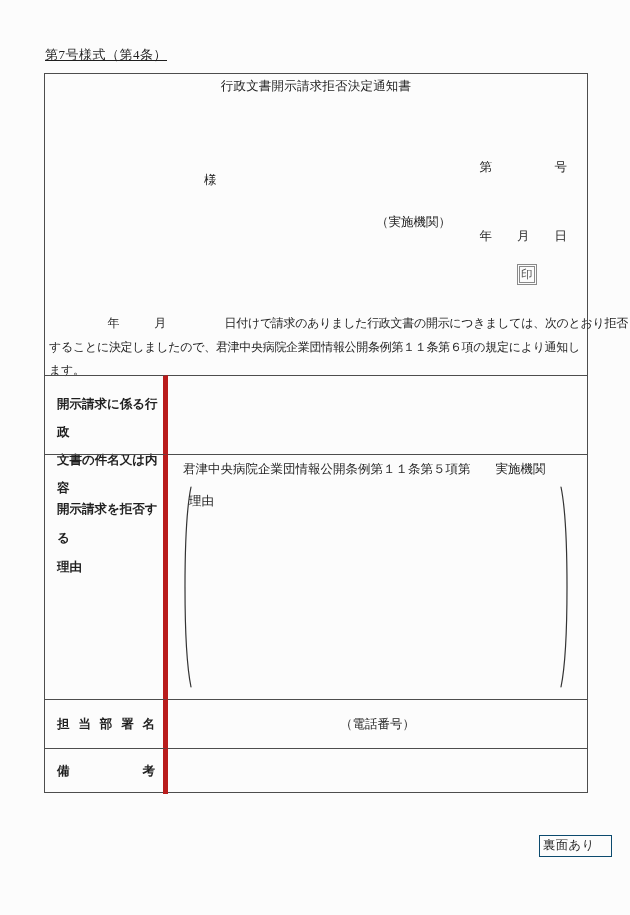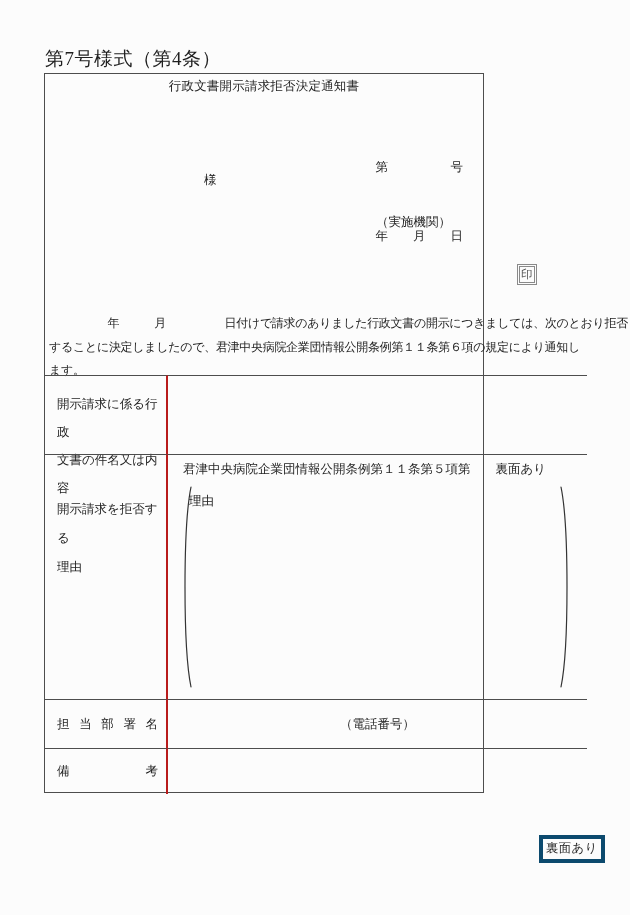--- a/index.html
+++ b/index.html
@@ -7,25 +7,25 @@
   body {
     position:relative;
     background:#fcfcfc;
     color:#1f1f1f;
     font-family:"Liberation Serif","DejaVu Serif",serif;
     font-size:12.5px;
     overflow:hidden;
   }
   .form-label {
     position:absolute; left:45px; top:46px;
-    font-size:19px; letter-spacing:0.5px;
+    font-size:13px; letter-spacing:0.5px;text-decoration:underline;
   }
   .outer-box {
     position:absolute; left:44px; top:73px;
-    width:440px; height:720px;
+    width:544px; height:720px;
     border:1px solid #4d4d4d;
     background:#fcfcfc;
   }
   .doc-title {
     position:absolute; top:4px; left:0; right:0;
     text-align:center; font-size:12.5px; letter-spacing:0.2px;
   }
   .number-block {
     position:absolute; top:36px; right:20px;
     text-align:center; line-height:23px; white-space:pre;
@@ -42,21 +42,21 @@
     font-size:12px; letter-spacing:-0.3px; line-height:23.5px;
   }
   .body-line { white-space:pre; }
   .form-table {
     position:absolute; left:0; top:301px; width:542px;
     display:grid;
     grid-template-columns:123px 1fr;
     grid-template-rows:79px 245px 49px 46px;
   }
   .tcell { border-top:1px solid #4d4d4d; position:relative; }
-  .tlabel { border-right:2px solid #b91c1c; }
+  .tlabel { border-right:5px solid #b91c1c;font-weight:bold; }
   .label-lines { padding:14px 0 0 12px; line-height:28px; }
   .label-center {
     display:flex; flex-direction:column; justify-content:center;
     padding-left:12px; line-height:29px;margin-top:40px;
   }
   .label-justify {
     display:flex; align-items:center; justify-content:space-between;
     padding:0 8px 0 12px; height:100%;
   }
   .reason-heading {
@@ -67,22 +67,22 @@
   }
   .paren { position:absolute; top:0; width:12px; height:206px; }
   .paren-left { left:0; }
   .paren-right { right:0; }
   .reason-label { position:absolute; left:9px; top:9px; }
   .value-center {
     display:flex; align-items:center; justify-content:center; height:100%;text-align:center;
   }
   .back-note {
     position:absolute; left:539px; top:835px;
-    border:4px solid #0c4a6e;
-    padding:1px 3px 2px 3px; font-size:12.3px; letter-spacing:0.5px;
+    border:1px solid #0c4a6e;
+    padding:1px 16px 2px 3px; font-size:12.3px; letter-spacing:0.5px;
   }
 </style>
 </head>
 <body>
 
 <div class="form-label">第7号様式（第4条）</div>
 
 <div class="outer-box">
 
   <div class="doc-title">行政文書開示請求拒否決定通知書</div>
@@ -114,21 +114,21 @@
     </div>
     <div class="tcell"></div>
 
     <div class="tcell tlabel">
       <div class="label-center">
         <div>開示請求を拒否する</div>
         <div>理由</div>
       </div>
     </div>
     <div class="tcell">
-      <div class="reason-heading">君津中央病院企業団情報公開条例第１１条第５項第　　裏面あり</div>
+      <div class="reason-heading">君津中央病院企業団情報公開条例第１１条第５項第　　実施機関</div>
       <div class="paren-block">
         <svg class="paren paren-left" viewBox="0 0 12 206" xmlns="http://www.w3.org/2000/svg">
           <path d="M11 3 C 3 42, 3 164, 11 203" fill="none" stroke="#333" stroke-width="1.2" stroke-linecap="round"></path>
         </svg>
         <svg class="paren paren-right" viewBox="0 0 12 206" xmlns="http://www.w3.org/2000/svg">
           <path d="M1 3 C 9 42, 9 164, 1 203" fill="none" stroke="#333" stroke-width="1.2" stroke-linecap="round"></path>
         </svg>
         <div class="reason-label">理由</div>
       </div>
     </div>

